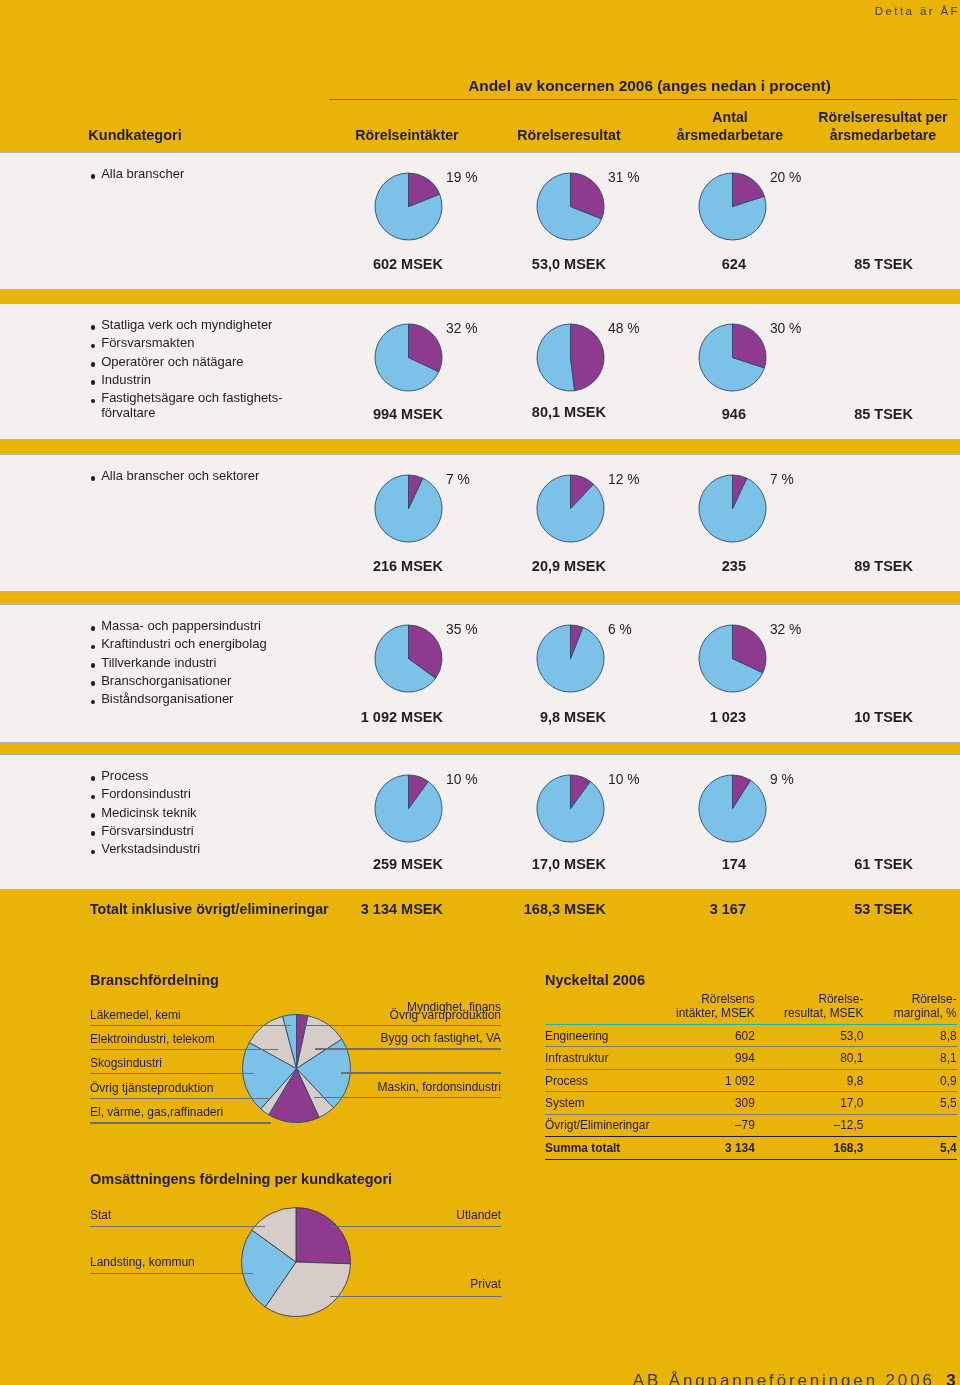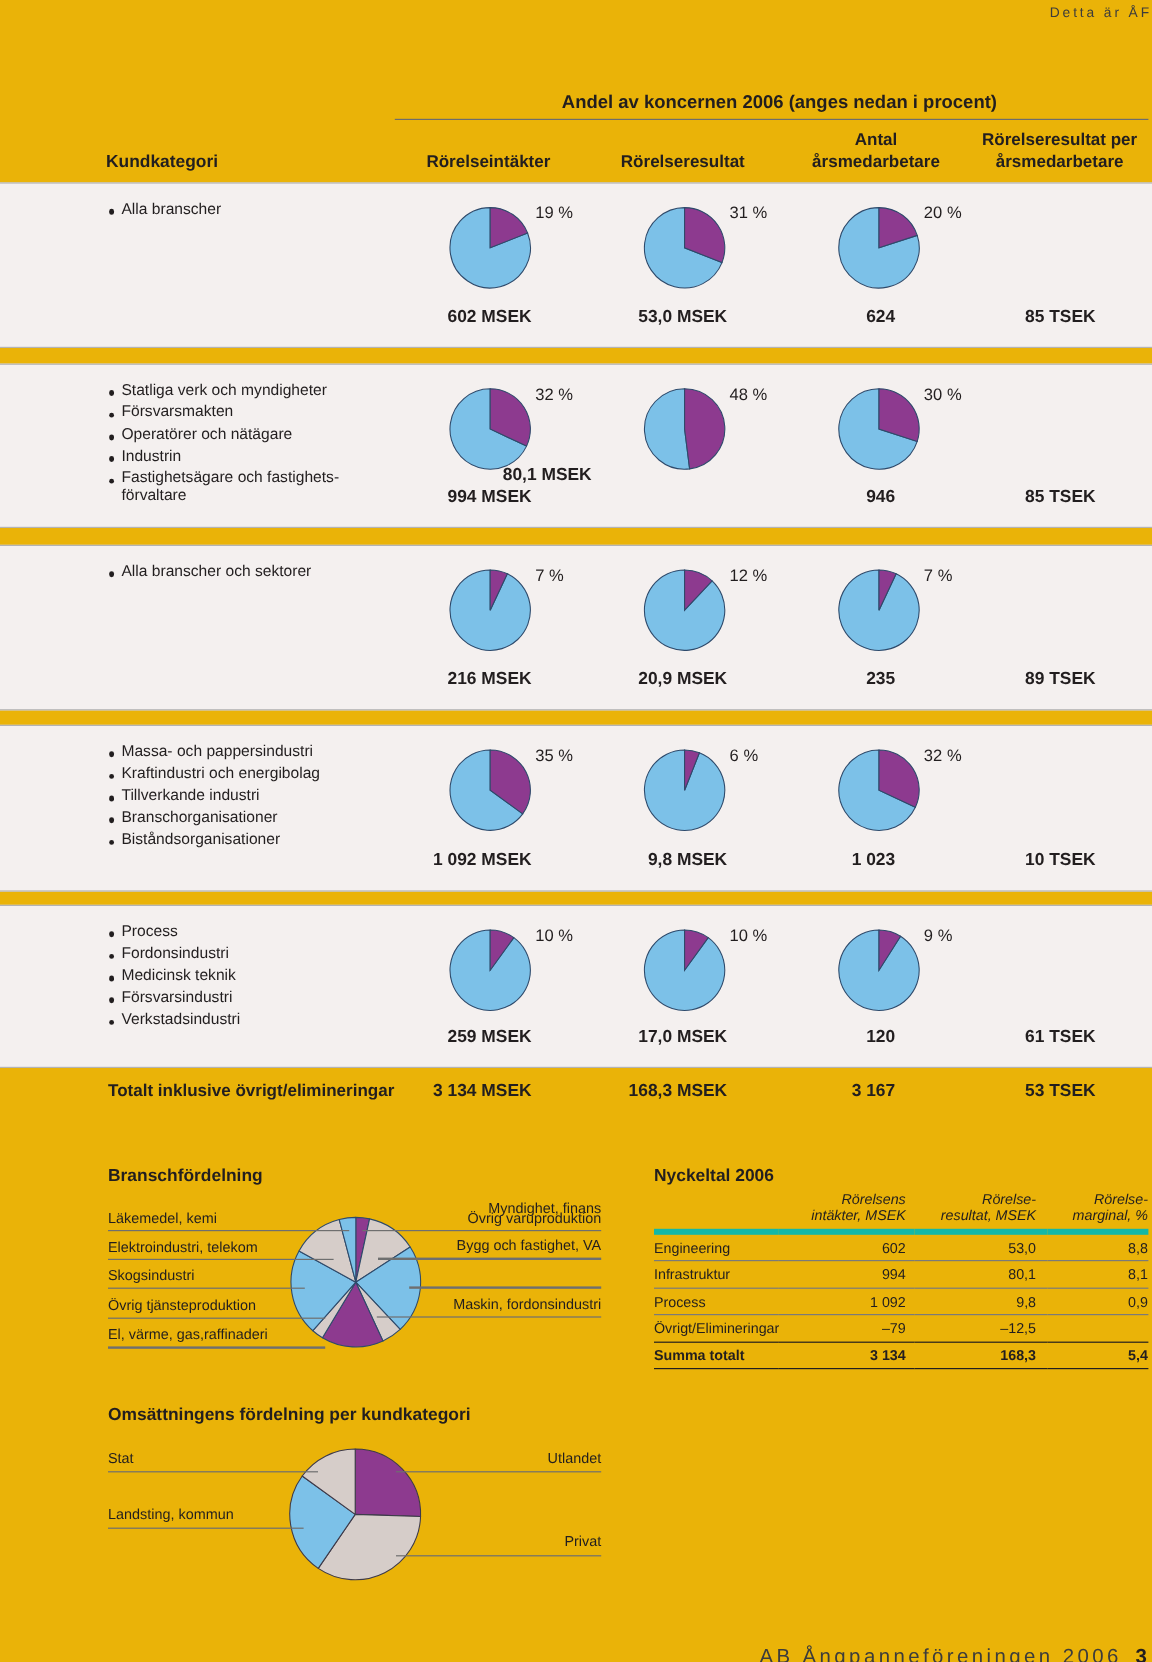--- a/index.html
+++ b/index.html
@@ -39,21 +39,21 @@
   
   .nk{position:absolute;left:545px;top:991.5px;width:412px;
       font-size:11.9px;border-collapse:collapse;}
   .nk th{font-weight:normal;text-align:right;vertical-align:bottom;line-height:14.2px;padding:0 0 4px 0;}
   .nk td{text-align:right;height:21.45px;padding:0;border-top:1px solid #7a7a7a;vertical-align:middle;}
   .nk td:nth-child(2),.nk th:nth-child(2){padding-right:7.5px;}
   .nk td:nth-child(3),.nk th:nth-child(3){padding-right:9.2px;}
   .nk td:nth-child(4),.nk th:nth-child(4){padding-right:0.4px;}
   .nk td:first-child, .nk th:first-child{text-align:left;}
   .nk tr.sum td{font-weight:bold;border-top:1px solid #221e1f;border-bottom:1px solid #221e1f;}
-  .nk thead tr th{border-bottom:5px solid #14b8a6;font-style:italic;}
+  .nk thead tr th{border-bottom:1px solid #14b8a6;}
 </style>
 </head>
 <body>
 
 <div class="page">
   <div class="abs runhead">Detta är ÅF</div>
   <div class="abs footer">
     <span>AB Ångpanneföreningen 2006</span>
     <b>3</b>
   </div>
@@ -118,21 +118,21 @@
           <path d="M 34.5 34.5 L 34.5 1 A 33.5 33.5 0 1 0 38.70 67.74 Z" fill="#7cc1e8" stroke="#2e4a6b" stroke-width="0.9"></path>
           <path d="M 34.5 34.5 L 34.5 1 A 33.5 33.5 0 0 1 38.70 67.74 Z" fill="#8d3a8f" stroke="#2e4a6b" stroke-width="0.9"></path>
         </svg></div>
       <div class="pct" style="left: 608px; top: 321px;">48 %</div>
       <div class="abs" style="left: 697.9px; top: 322.5px;"><svg width="69" height="69" viewBox="0 0 69 69">
           <path d="M 34.5 34.5 L 34.5 1 A 33.5 33.5 0 1 0 66.36 44.85 Z" fill="#7cc1e8" stroke="#2e4a6b" stroke-width="0.9"></path>
           <path d="M 34.5 34.5 L 34.5 1 A 33.5 33.5 0 0 1 66.36 44.85 Z" fill="#8d3a8f" stroke="#2e4a6b" stroke-width="0.9"></path>
         </svg></div>
       <div class="pct" style="left: 769.9px; top: 321px;">30 %</div>
       <div class="val" style="left: 143px; width: 300px; top: 406px;">994 MSEK</div>
-      <div class="val" style="left: 306px; width: 300px; top: 388px; text-align: center;">80,1 MSEK</div>
+      <div class="val" style="left: 306px; width: 300px; top: 404px;">80,1 MSEK</div>
       <div class="val" style="left: 446px; width: 300px; top: 406px;">946</div>
       <div class="val" style="left: 613px; width: 300px; top: 406px;">85 TSEK</div>
       <div class="abs band" style="top: 454px; height: 136px;"></div>
       <div class="abs cats" style="left: 90px; top: 469.2px;">
         <div style="top: 0px;"><span class="bul"></span><span>Alla branscher och sektorer</span></div>
       </div>
       <div class="abs" style="left: 374px; top: 473.5px;"><svg width="69" height="69" viewBox="0 0 69 69">
           <path d="M 34.5 34.5 L 34.5 1 A 33.5 33.5 0 1 0 48.76 4.19 Z" fill="#7cc1e8" stroke="#2e4a6b" stroke-width="0.9"></path>
           <path d="M 34.5 34.5 L 34.5 1 A 33.5 33.5 0 0 1 48.76 4.19 Z" fill="#8d3a8f" stroke="#2e4a6b" stroke-width="0.9"></path>
         </svg></div>
@@ -196,21 +196,21 @@
           <path d="M 34.5 34.5 L 34.5 1 A 33.5 33.5 0 0 1 54.19 7.40 Z" fill="#8d3a8f" stroke="#2e4a6b" stroke-width="0.9"></path>
         </svg></div>
       <div class="pct" style="left: 608px; top: 772px;">10 %</div>
       <div class="abs" style="left: 697.9px; top: 773.5px;"><svg width="69" height="69" viewBox="0 0 69 69">
           <path d="M 34.5 34.5 L 34.5 1 A 33.5 33.5 0 1 0 52.45 6.22 Z" fill="#7cc1e8" stroke="#2e4a6b" stroke-width="0.9"></path>
           <path d="M 34.5 34.5 L 34.5 1 A 33.5 33.5 0 0 1 52.45 6.22 Z" fill="#8d3a8f" stroke="#2e4a6b" stroke-width="0.9"></path>
         </svg></div>
       <div class="pct" style="left: 769.9px; top: 772px;">9 %</div>
       <div class="val" style="left: 143px; width: 300px; top: 856px;">259 MSEK</div>
       <div class="val" style="left: 306px; width: 300px; top: 856px;">17,0 MSEK</div>
-      <div class="val" style="left: 446px; width: 300px; top: 856px;">120</div>
+      <div class="val" style="left: 446px; width: 300px; top: 856px;">174</div>
       <div class="val" style="left: 613px; width: 300px; top: 856px;">61 TSEK</div>
       <div class="abs totrow" style="left: 90px; top: 901px;">Totalt inklusive övrigt/elimineringar</div>
       <div class="val" style="left: 143px; width: 300px; top: 901px;">3 134 MSEK</div>
       <div class="val" style="left: 306px; width: 300px; top: 901px;">168,3 MSEK</div>
       <div class="val" style="left: 446px; width: 300px; top: 901px;">3 167</div>
       <div class="val" style="left: 613px; width: 300px; top: 901px;">53 TSEK</div>
       <div class="abs h3" style="left: 90px; top: 971.5px;">Branschfördelning</div>
       <div class="abs" style="left: 240.5px; top: 1012.5px;"><svg width="111" height="111" viewBox="0 0 111 111">
           <path d="M 55.50 55.50 L 55.50 1.50 A 54 54 0 0 1 67.00 2.74 Z" fill="#8d3a8f" stroke="#2e4a6b" stroke-width="0.9" stroke-linejoin="round"></path>
           <path d="M 55.50 55.50 L 67.00 2.74 A 54 54 0 0 1 100.84 26.17 Z" fill="#d6cdc9" stroke="#2e4a6b" stroke-width="0.9" stroke-linejoin="round"></path>
@@ -288,20 +288,26 @@
           <td>80,1</td>
           <td>8,1</td>
         </tr>
         <tr>
           <td>Process</td>
           <td>1 092</td>
           <td>9,8</td>
           <td>0,9</td>
         </tr>
         <tr>
+          <td>System</td>
+          <td>309</td>
+          <td>17,0</td>
+          <td>5,5</td>
+        </tr>
+        <tr>
           <td>Övrigt/Elimineringar</td>
           <td>–79</td>
           <td>–12,5</td>
           <td></td>
         </tr>
         <tr class="sum">
           <td>Summa totalt</td>
           <td>3 134</td>
           <td>168,3</td>
           <td>5,4</td>

